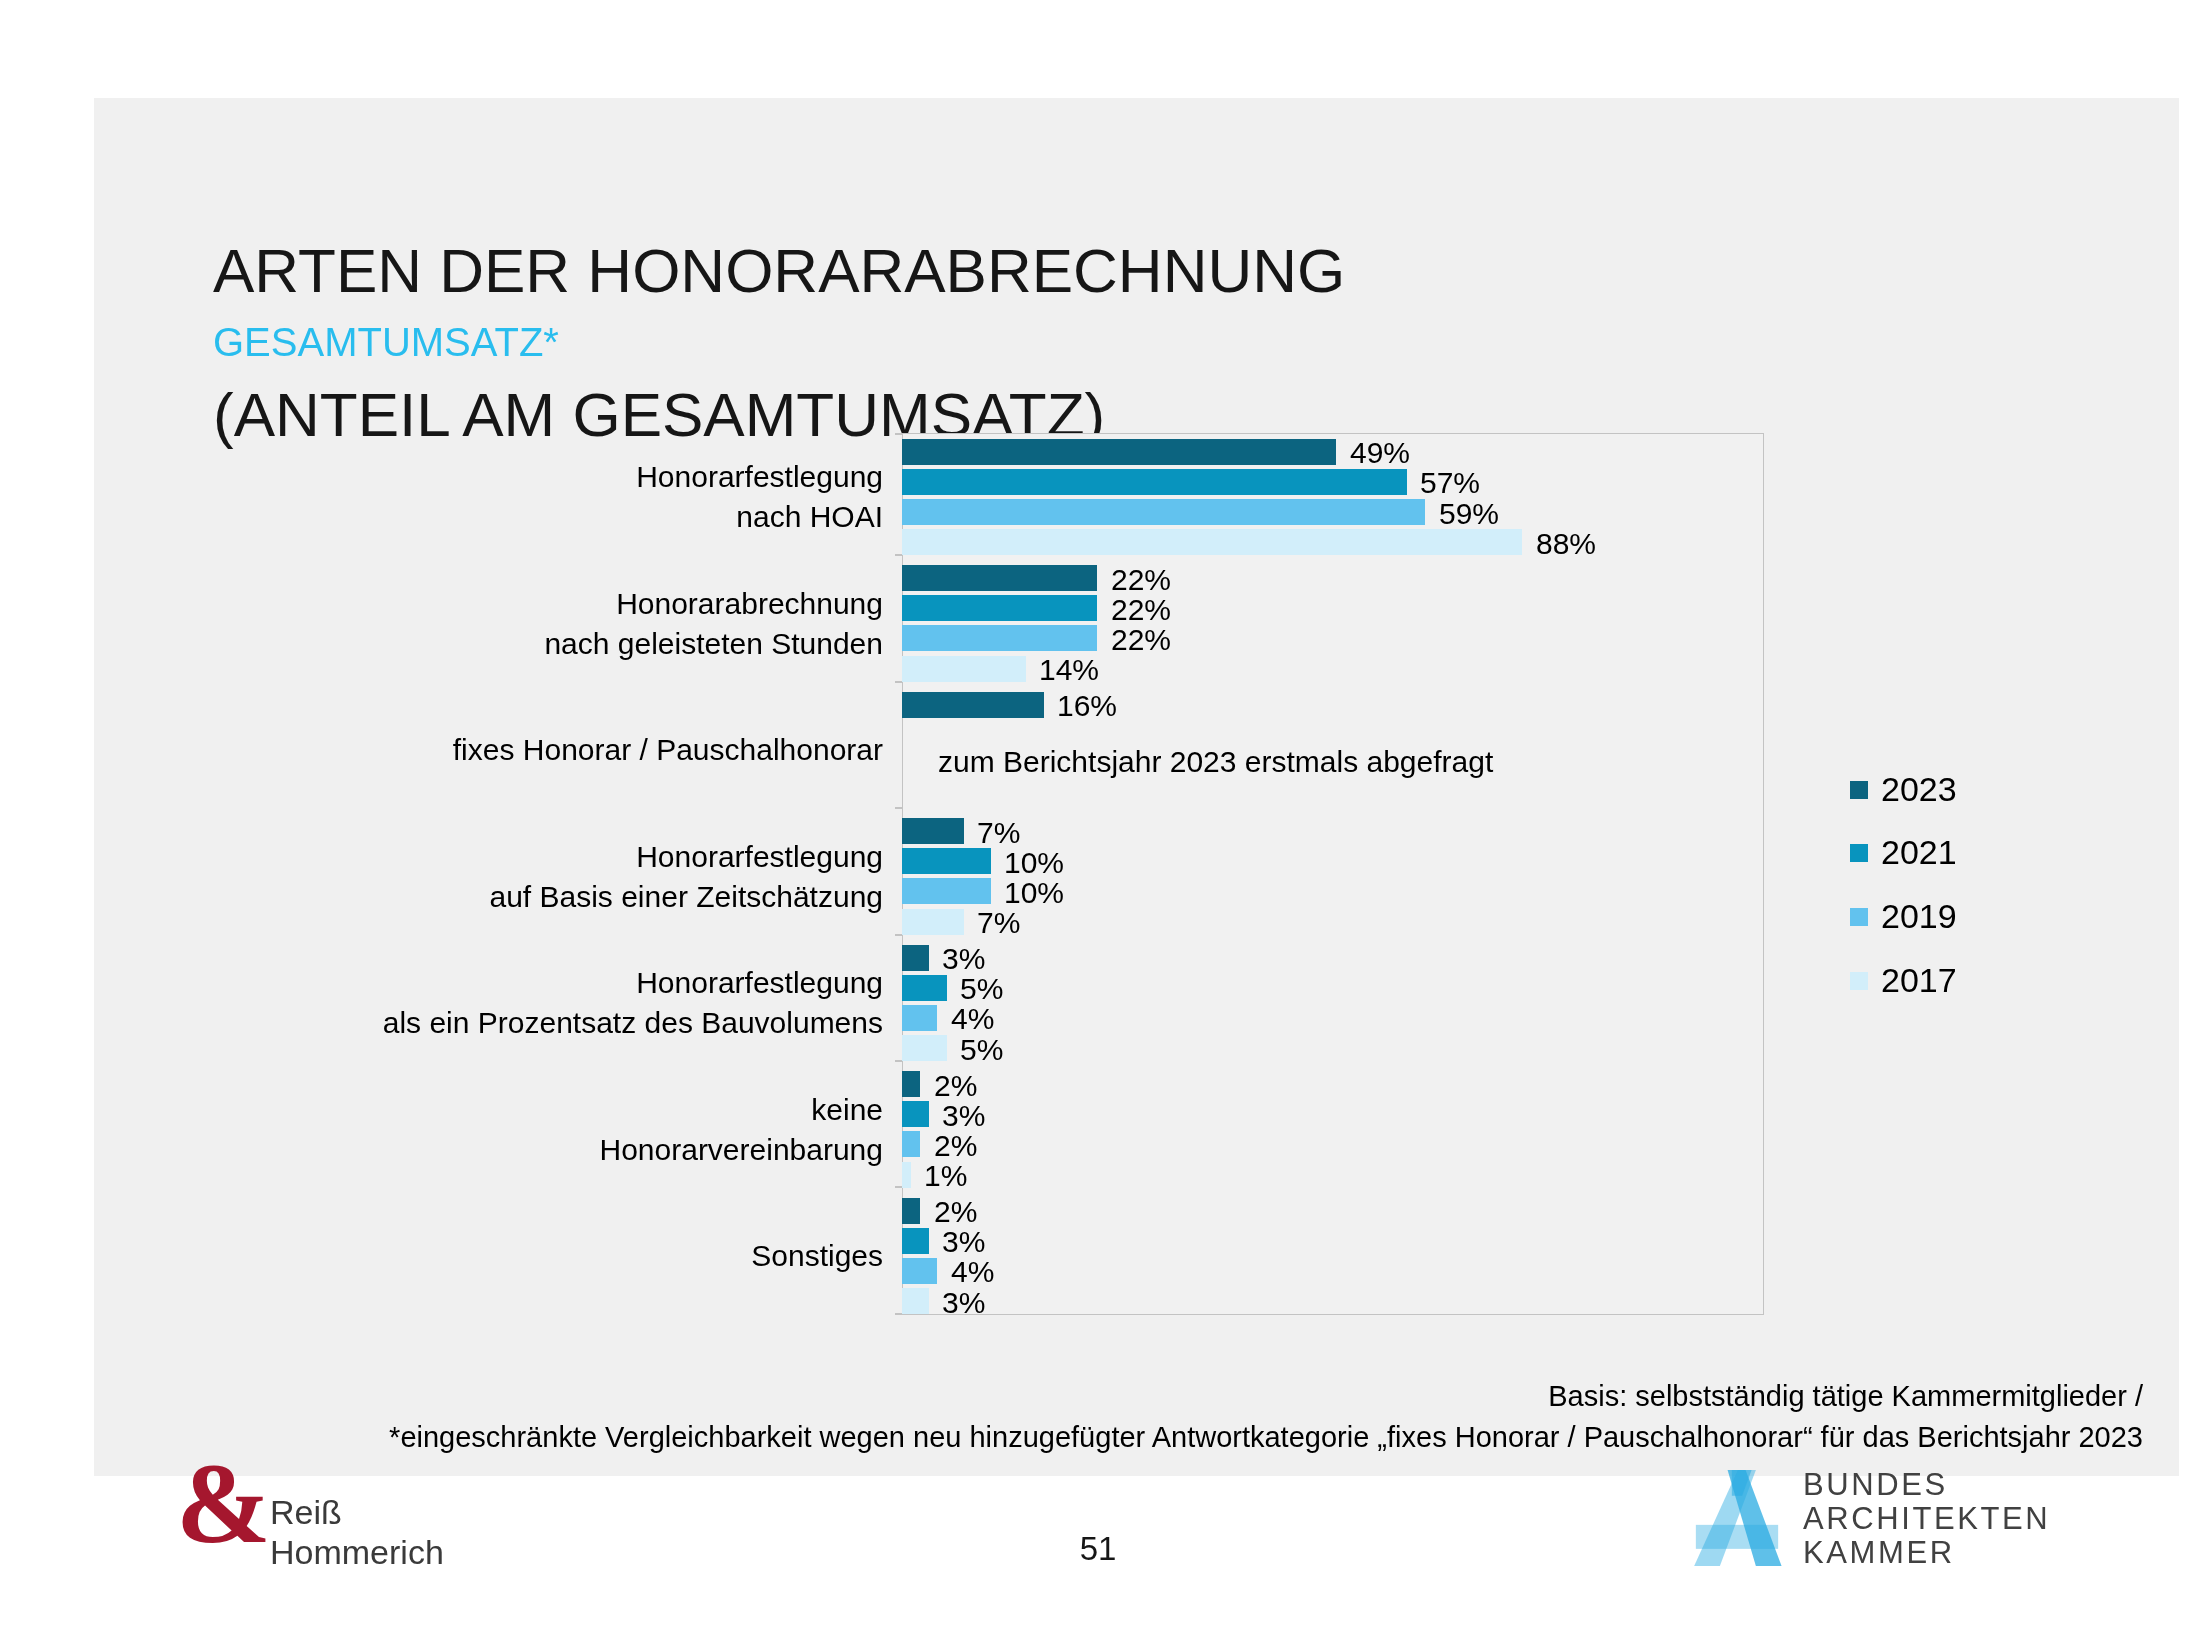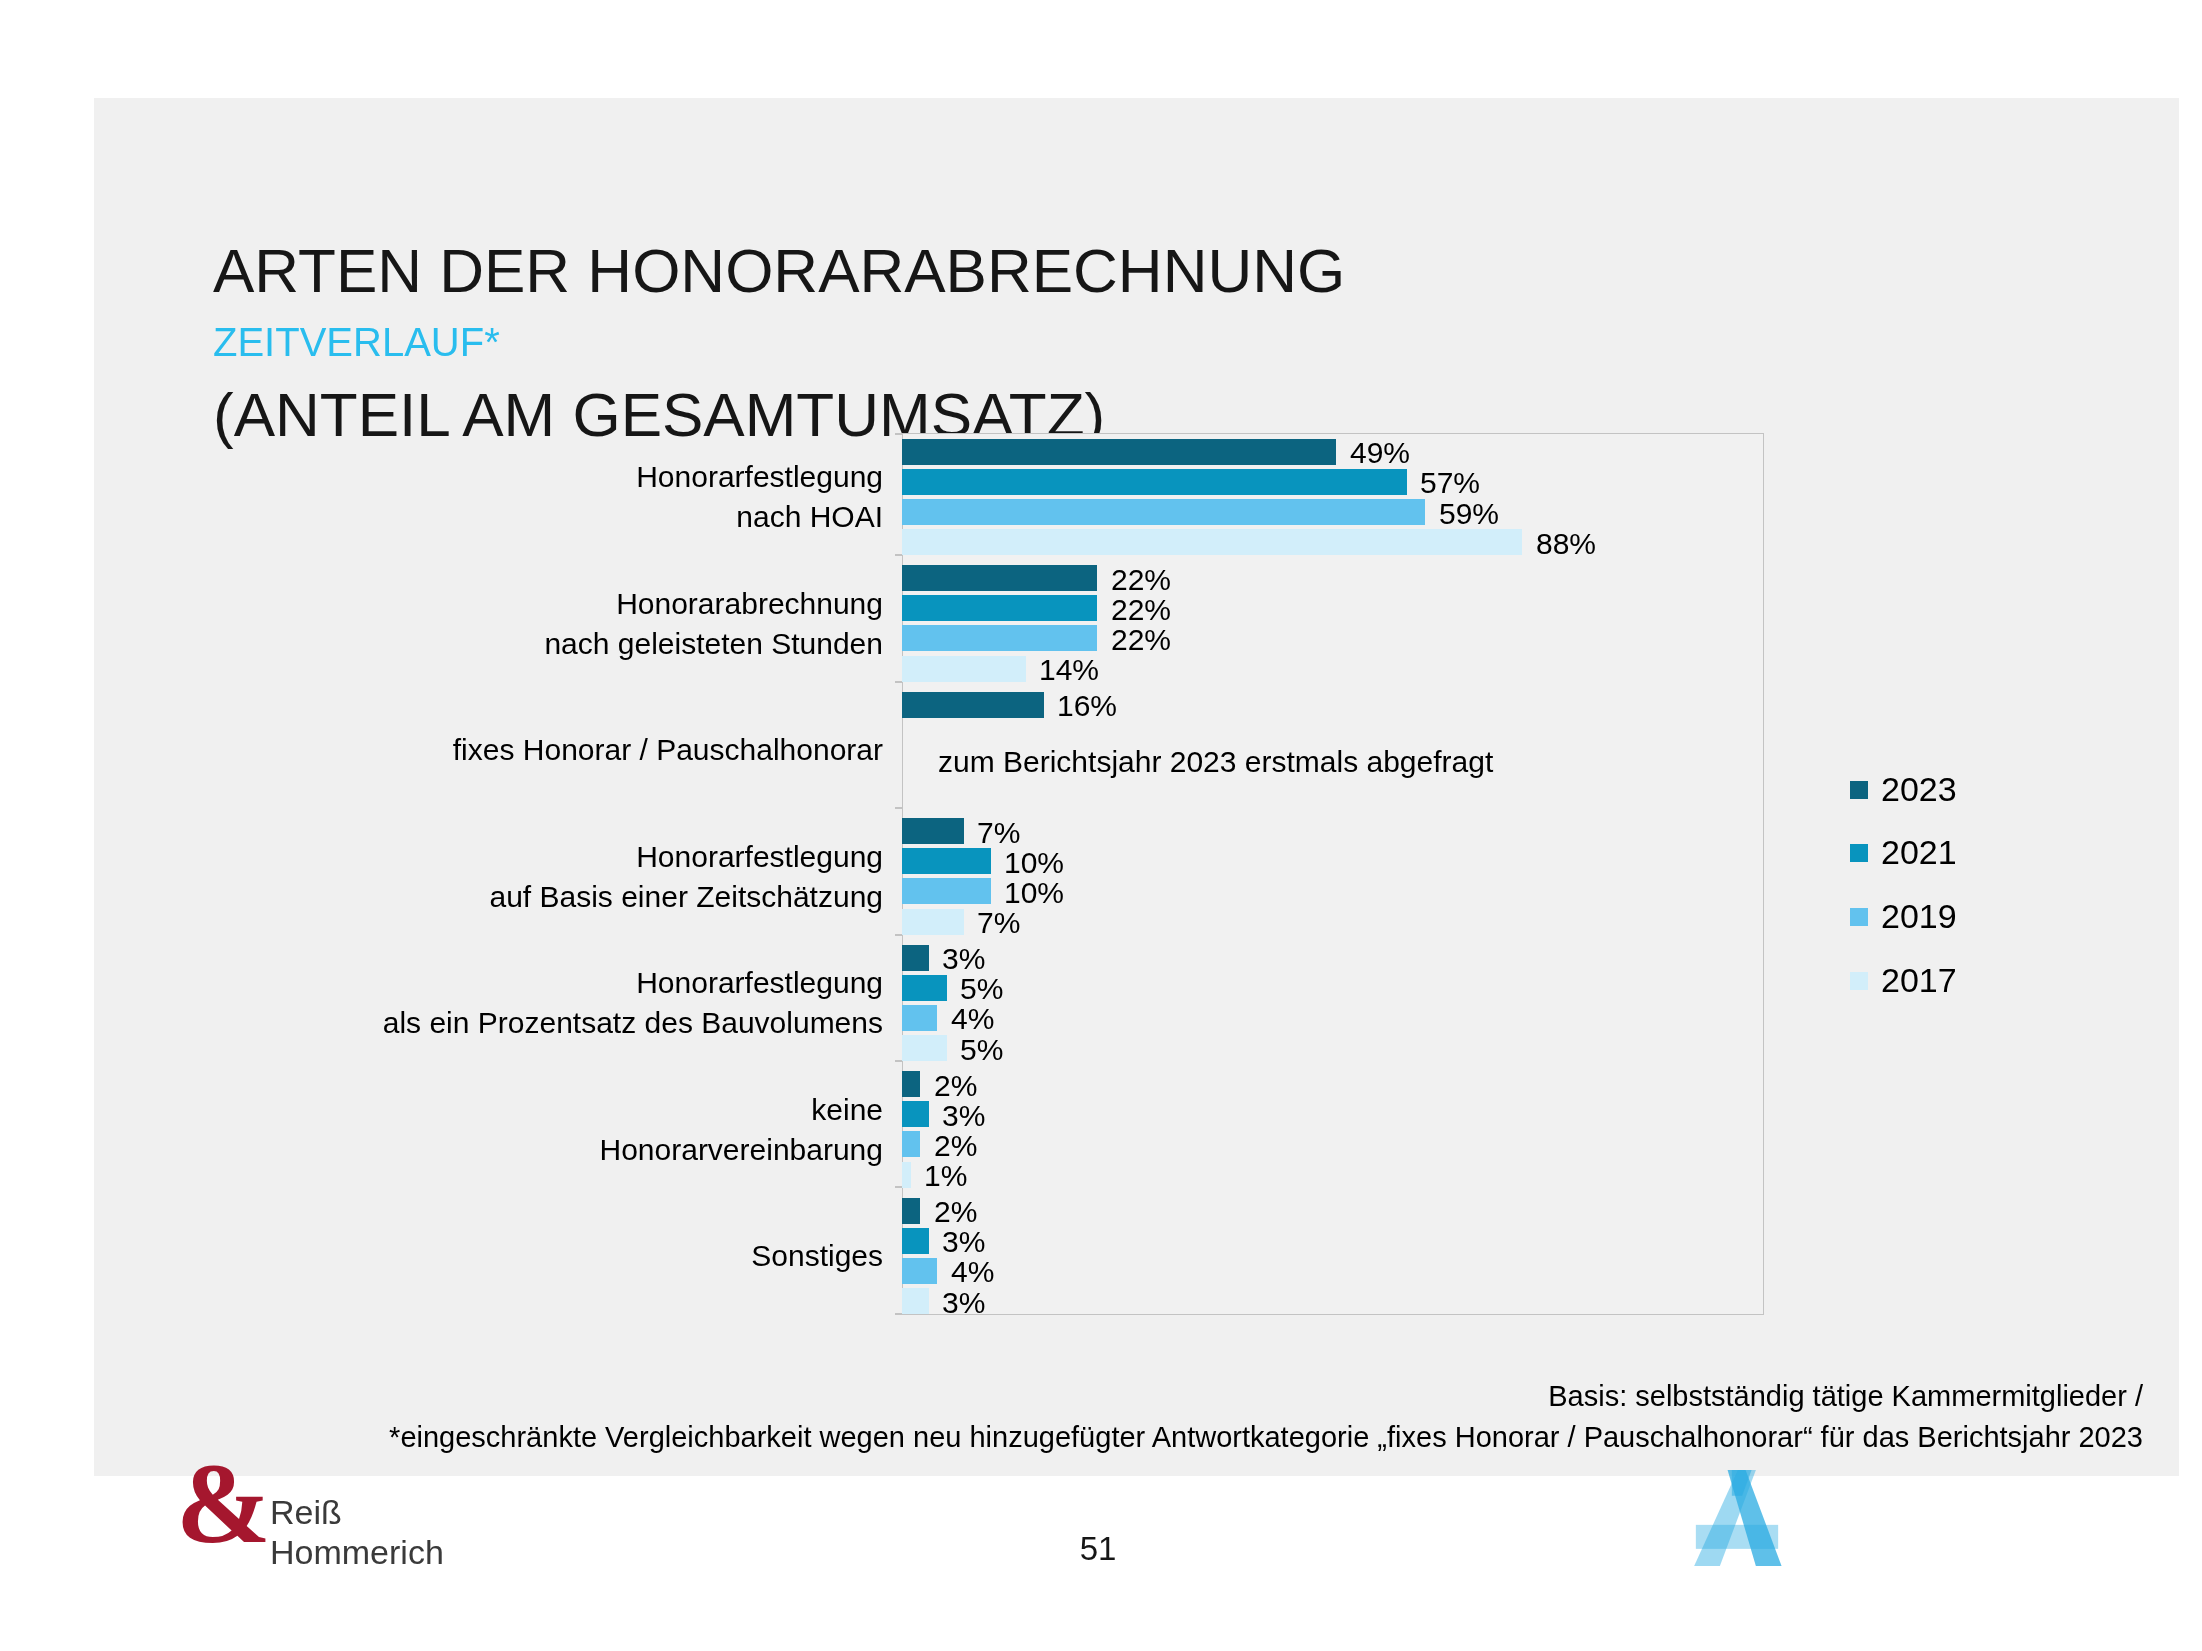--- a/index.html
+++ b/index.html
@@ -46,21 +46,21 @@
 </style>
 </head>
 <body>
 
 <div class="abs slide-panel"></div>
 
 <div class="abs slide-title">
   <div>ARTEN DER HONORARABRECHNUNG</div>
   <div>(ANTEIL AM GESAMTUMSATZ)</div>
 </div>
-<div class="abs slide-subtitle">ZEITVERLAUF*</div>
+<div class="abs slide-subtitle">GESAMTUMSATZ*</div>
 
 <div class="abs plot-area"></div>
 <div id="chart-layer">
     <div class="axis-tick" style="left: 895px; top: 433px;"></div>
     <div class="axis-tick" style="left: 895px; top: 1313px;"></div>
     <div class="category-label" style="top: 457px;">
       <div>Honorarfestlegung</div>
       <div>nach HOAI</div>
     </div>
     <div class="bar" style="left: 902px; top: 439px; width: 434px; background: rgb(12, 100, 128);"></div>
@@ -175,14 +175,19 @@
 
 <div class="abs logo-right">
   <svg width="96" height="96" viewBox="0 0 112 112">
     <g>
       <polygon points="57,0 78,0 36,112 6,112" fill="#29abe2" opacity="0.45"></polygon>
       <polygon points="45,0 66,0 108,112 78,112" fill="#29abe2" opacity="0.75"></polygon>
       <rect x="8" y="64" width="96" height="28" fill="#29abe2" opacity="0.40"></rect>
       <polygon points="50,0 73,0 62,30 50,30" fill="#29abe2" opacity="0.55"></polygon>
     </g>
   </svg>
+  <div class="logo-right-text">
+    <div>BUNDES</div>
+    <div>ARCHITEKTEN</div>
+    <div>KAMMER</div>
+  </div>
 </div>
 
 
 </body></html>

